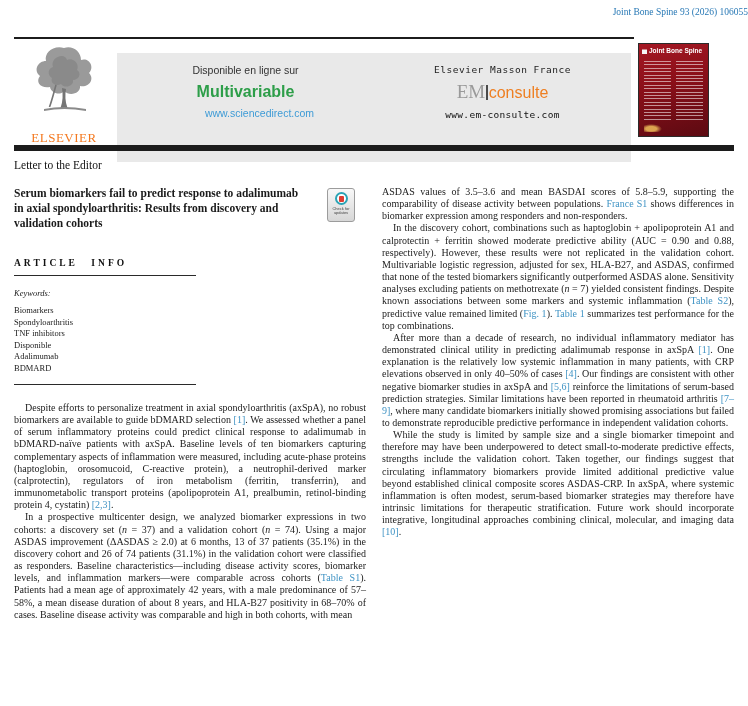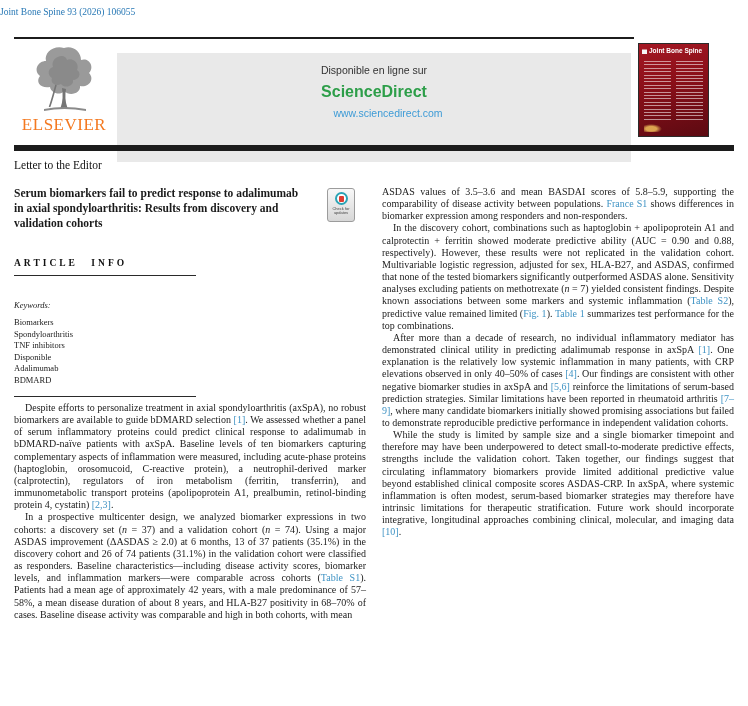--- a/index.html
+++ b/index.html
@@ -2,31 +2,31 @@
 <html style="--ref_blue: #2878b5; --link_blue: #3f93c4; --elsevier_orange: #f47920; --sciencedirect_green: #2d9e49; --url_blue: #3e9bd6; --consulte_orange: #ee7f22; --em_gray: #9a9a9a; --cover_red: #8c1019; --banner_gray: #e9e9e9;"><head>
 <meta charset="utf-8">
 <style>
   * { margin:0; padding:0; box-sizing:border-box; }
   html,body { background:#ffffff; }
   body {
     width:748px; height:706px; position:relative; overflow:hidden;
     font-family:"Liberation Serif", serif; color:#1b1b1b;
   }
   .journal-ref {
-    position:absolute; top:7px; left:0; width:748px; text-align:left;
+    position:absolute; top:7px; left:0; width:748px; text-align:right;
     font-size:9.5px; color:var(--ref_blue);
   }
   .top-rule { position:absolute; left:14px; top:37px; width:620px; height:1.5px; background:#1c1c1c; }
 
   
   .elsevier-block { position:absolute; left:16px; top:44px; width:96px; height:96px; text-align:center; }
   .elsevier-block svg { display:block; margin:0 auto; }
   .elsevier-wordmark {
-    font-family:"Liberation Serif", serif; font-size:17px; letter-spacing:.5px;
-    color:var(--elsevier_orange); margin-top:1px; white-space:nowrap;
+    font-family:"Liberation Serif", serif; font-size:13px; letter-spacing:.5px;
+    color:var(--elsevier_orange); margin-top:16px; white-space:nowrap;
   }
 
   
   .banner { position:absolute; left:117px; top:53px; width:514px; height:109px;
     background:var(--banner_gray); display:flex; }
   .banner-half { flex:1; text-align:center; padding-top:11px; }
   .avail-online { font-family:"Liberation Sans", sans-serif; font-size:10.5px; color:#333; }
   .sciencedirect { font-family:"Liberation Sans", sans-serif; font-weight:bold; font-size:16px;
     color:var(--sciencedirect_green); margin-top:7px; }
   .sd-url { font-family:"Liberation Sans", sans-serif; font-size:10.5px; color:var(--url_blue); margin-top:6px;padding-left:28px; }
@@ -66,21 +66,21 @@
     border:2px solid #2aa3b5; position:relative; }
   .cm-book { position:absolute; left:2px; top:1.5px; width:5px; height:6px; background:#e03c31; border-radius:1px; }
   .cm-label { font-family:"Liberation Sans", sans-serif; font-size:4px; line-height:4.5px; color:#444;
     text-align:center; margin-top:1.5px; width:24px; }
 
   
   .article-info { position:absolute; left:14px; top:258px; width:182px; }
   .info-heading { font-size:9.5px; font-weight:bold; letter-spacing:3px; word-spacing:8px; color:#111; }
   .rule { height:1.2px; background:#2a2a2a; }
   .rule-top { margin-top:7px; }
-  .keywords-label { font-style:italic; font-size:8.5px; margin-top:24px; color:#1b1b1b; }
+  .keywords-label { font-style:italic; font-size:8.5px; margin-top:12px; color:#1b1b1b; }
   .keywords-list { font-size:8.5px; line-height:11.5px; color:#1b1b1b; margin-top:7px; }
   .rule-bottom { margin-top:10px; }
 
   
   .col { position:absolute; font-size:10px; line-height:12.15px; text-align:justify; color:#1b1b1b; }
   .col-left  { left:14px;  top:402px; width:352px; }
   .col-right { left:382px; top:186px; width:352px; }
   .para { text-align:justify; }
   .para.indent { text-indent:11px; }
   .ref-link { color:var(--link_blue); cursor:pointer; }
@@ -103,22 +103,29 @@
         <path d="M24 41 C22 48 20 56 17.5 63" stroke="#757575" stroke-width="1.6" fill="none"></path>
         <path d="M12 65 Q32 61 54 65 L54 67 Q32 63 12 67 Z" fill="#8a8a8a"></path>
       </svg>
     </span>
     <div class="elsevier-wordmark">ELSEVIER</div>
   </div>
 
   <div class="banner">
     <div class="banner-half">
       <div class="avail-online">Disponible en ligne sur</div>
-      <div class="sciencedirect">ScienceDirect</div>
+      <div class="sciencedirect">Multivariable</div>
       <div class="sd-url">www.sciencedirect.com</div>
+    </div>
+    <div class="banner-half">
+      <div class="masson-name">Elsevier Masson France</div>
+      <div class="em-consulte">
+        <span class="em-part">EM</span><span class="em-bar"></span><span class="consulte-part">consulte</span>
+      </div>
+      <div class="em-url">www.em-consulte.com</div>
     </div>
   </div>
 
   <div class="cover">
     <div class="cover-top">
       <span class="cover-logo"></span>
       <span class="cover-title">Joint Bone Spine</span>
     </div>
     <div class="cover-cols">
       <div class="cover-col"></div>

